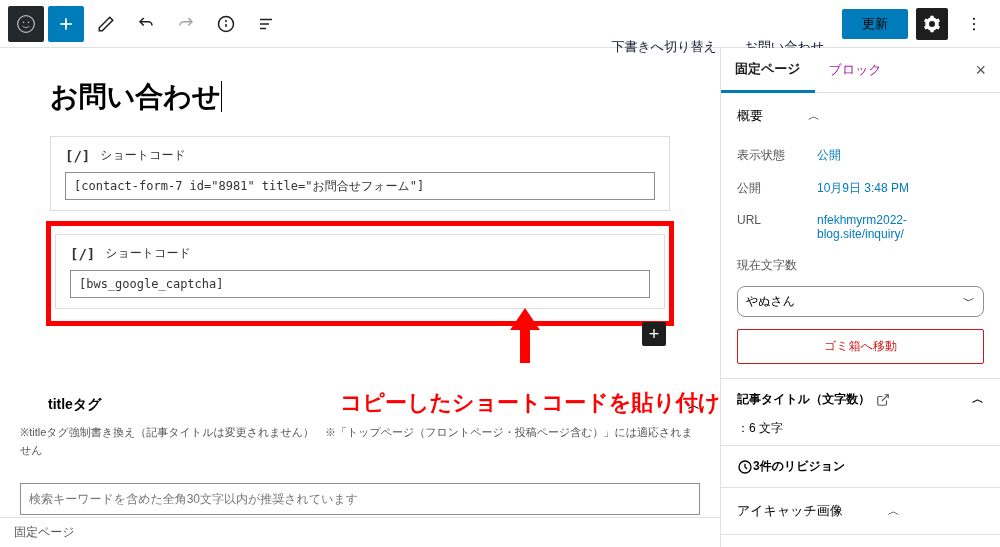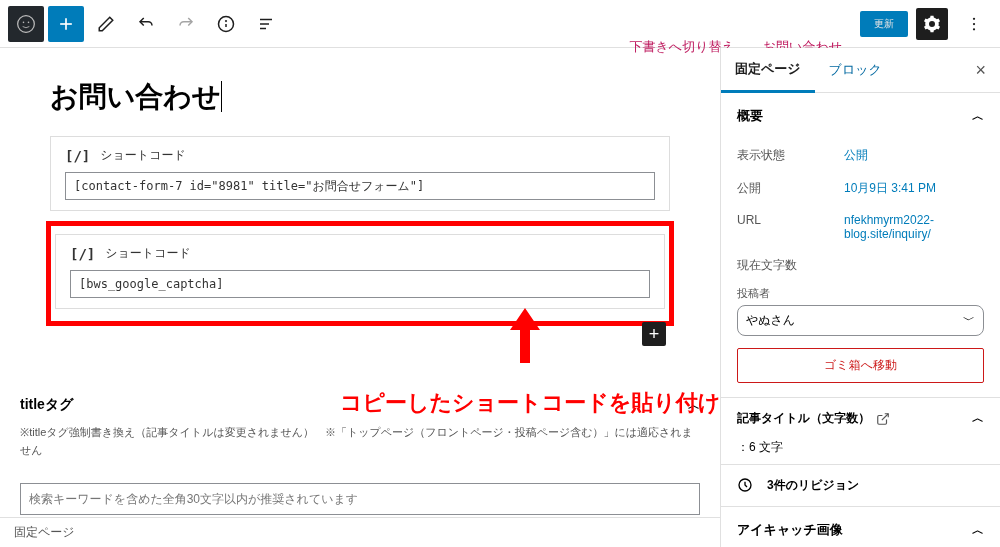--- a/index.html
+++ b/index.html
@@ -3,50 +3,50 @@
 <meta charset="utf-8">
 <style>
 * { margin: 0; padding: 0; box-sizing: border-box; font-family: -apple-system, BlinkMacSystemFont, "Segoe UI", "Hiragino Sans", sans-serif; }
 body { background: #fff; width: 1000px; height: 547px; overflow: hidden; position: relative; }
 .topbar { height: 48px; border-bottom: 1px solid #e0e0e0; display: flex; align-items: center; padding: 0 8px; justify-content: space-between; }
 .topbar-left { display: flex; align-items: center; gap: 4px; }
 .logo { width: 36px; height: 36px; background: #23282d; border-radius: 2px; display: flex; align-items: center; justify-content: center; color: #bbb; font-size: 18px; }
 .icon-btn { width: 36px; height: 36px; display: flex; align-items: center; justify-content: center; cursor: pointer; color: #1e1e1e; border-radius: 2px; }
 .icon-btn.primary { background: #007cba; color: #fff; }
 .topbar-right { display: flex; align-items: center; gap: 8px; }
-.link-btn { color: #be185d; font-size: 13px; cursor: pointer; padding: 6px 10px; margin-top: 46px; }
-.btn-update { background: #007cba; color: #e5e5e5; padding: 6px 14px; font-size: 10px; border-radius: 2px; cursor: pointer; }
+.link-btn { color: #0f172a; font-size: 13px; cursor: pointer; padding: 6px 10px; margin-top: 46px; }
+.btn-update { background: #007cba; color: #000000; padding: 6px 20px; font-size: 13px; border-radius: 2px; cursor: pointer; }
 .btn-gear { width: 32px; height: 32px; background: #1e1e1e; color: #fff; display: flex; align-items: center; justify-content: center; border-radius: 2px; cursor: pointer; }
 .body-row { display: flex; height: calc(100% - 48px); }
 .editor { flex: 1; overflow-y: auto; padding: 0 20px; position: relative; }
 .page-title { font-size: 28px; font-weight: 700; margin: 30px 30px 20px; }
 .cursor { display: inline-block; width: 0; height: 1.1em; border-left: 1.5px solid #000; vertical-align: text-bottom; }
 .block { border: 1px solid #ddd; background: #fff; padding: 10px 14px; margin: 10px 30px; }
 .block-header { display: flex; align-items: center; gap: 10px; font-size: 12px; color: #333; margin-bottom: 8px; }
 .block-header .sc-icon { font-family: monospace; font-size: 14px; font-weight: 700; }
 .block-input { width: 100%; border: 1px solid #8c8f94; padding: 6px 8px; font-size: 12px; font-family: monospace; color: #333; background: #fff; outline: none; }
 .highlight-frame { border: 5px solid #ff0000; padding: 4px 0; margin: 4px 26px 0; }
 .highlight-frame .block { margin: 4px 4px 8px; }
 .add-block-btn { position: absolute; right: 54px; top: 274px; width: 24px; height: 24px; background: #1e1e1e; color: #fff; display: flex; align-items: center; justify-content: center; font-size: 18px; border-radius: 2px; cursor: pointer; }
 .annotation { position: absolute; left: 340px; top: 310px; pointer-events: none; }
 .annotation-text { color: #ff0000; font-size: 22px; font-weight: 700; white-space: nowrap; }
 .arrow-svg { position: absolute; left: 160px; top: -50px; }
 .panel { margin: 20px 0 10px; }
-.panel-head { display: flex; justify-content: space-between; align-items: center; padding: 10px 0; font-size: 14px; font-weight: 600; cursor: pointer; }
+.panel-head { display: flex; justify-content: space-between; align-items: center; padding: 10px 0; font-size: 14px; font-weight: 600; cursor: pointer; margin-left: 28px; }
 .panel-desc { font-size: 11px; color: #555; margin-bottom: 24px; line-height: 1.6; }
 .panel-input { width: 100%; border: 1px solid #8c8f94; padding: 8px; font-size: 12px; color: #15803d; }
 .panel-sub { font-size: 11px; color: #888; margin-top: 6px; font-weight: bold; }
 .sidebar { width: 280px; background: #fff; border-left: 1px solid #e0e0e0; overflow-y: auto; font-size: 13px; }
 .tabs { display: flex; border-bottom: 1px solid #e0e0e0; align-items: center; }
-.tab { padding: 12px 14px; font-size: 13px; cursor: pointer; color: #0369a1; }
+.tab { padding: 12px 14px; font-size: 13px; cursor: pointer; color: #a21caf; }
 .tab.active { color: #1e1e1e; font-weight: 600; border-bottom: 3px solid #007cba; margin-bottom: -1px; }
 .tab-close { margin-left: auto; padding: 0 14px; font-size: 18px; cursor: pointer; color: #555; }
 .side-section { border-bottom: 1px solid #e0e0e0; }
-.side-head { padding: 14px 16px; display: flex; justify-content: space-between; align-items: center; font-weight: 700; cursor: pointer; gap: 45px; }
-.side-row { display: flex; padding: 8px 16px; font-size: 12px; gap: 27px; }
+.side-head { padding: 14px 16px; display: flex; justify-content: flex-start; align-items: center; font-weight: 400; cursor: pointer; gap: 45px; }
+.side-row { display: flex; padding: 8px 16px; font-size: 12px; }
 .side-label { width: 80px; color: #555; }
 .side-value { color: #007cba; cursor: pointer; flex: 1; }
 .side-select { margin: 4px 16px 12px; width: calc(100% - 32px); border: 1px solid #8c8f94; padding: 6px 8px; font-size: 12px; background: #fff; border-radius: 8px; display: flex; justify-content: space-between; align-items: center; cursor: pointer; }
 .trash-btn { margin: 8px 16px 14px; width: calc(100% - 32px); border: 1px solid #cc1818; color: #cc1818; padding: 8px; text-align: center; font-size: 12px; border-radius: 2px; cursor: pointer; }
 .side-icon-row { padding: 12px 16px; display: flex; justify-content: space-between; align-items: center; font-size: 12px; cursor: pointer; font-weight: 600; }
 .small-label { padding: 4px 16px 0; font-size: 11px; color: #555; }
 .footer-bar { position: absolute; bottom: 0; left: 0; right: 280px; background: #fff; border-top: 1px solid #e0e0e0; padding: 6px 14px; font-size: 12px; color: #555; }
 .chev { font-size: 12px; }
 </style>
 </head>
@@ -182,30 +182,29 @@
       <div class="side-head">
         <span>概要</span>
         <span class="chev">︿</span>
       </div>
       <div class="side-row">
         <span class="side-label">表示状態</span>
         <span class="side-value">公開</span>
       </div>
       <div class="side-row">
         <span class="side-label">公開</span>
-        <span class="side-value">10月9日 3:41 PM</span>
+        <span class="side-value">10月9日 3:48 PM</span>
       </div>
       <div class="side-row">
         <span class="side-label">URL</span>
         <span class="side-value">nfekhmyrm2022-blog.site/inquiry/</span>
       </div>
       <div class="side-row">
         <span class="side-label">現在文字数</span>
       </div>
-      <div class="small-label">投稿者</div>
       <div class="side-select">
         <span>やぬさん</span>
         <span class="chev">﹀</span>
       </div>
       <div class="trash-btn">ゴミ箱へ移動</div>
     </div>
 
     <div class="side-section">
       <div class="side-icon-row">
         <span style="display:flex;align-items:center;gap:6px">
@@ -218,21 +217,21 @@
         </span>
         <span class="chev">︿</span>
       </div>
       <div class="side-row" style="padding-top:0">
         <span>：6 文字</span>
       </div>
     </div>
 
     <div class="side-section">
       <div class="side-icon-row">
-        <span style="display:flex;gap:14px">
+        <span style="display:flex;align-items:center;gap:0">
           <svg width="16" height="16" viewBox="0 0 24 24" fill="none" stroke="currentColor" stroke-width="2">
               <path d="M3 12a9 9 0 109-9 9 9 0 00-9 9z"></path>
               <polyline points="12 7 12 12 15 15"></polyline>
             </svg>
           <span>3件のリビジョン</span>
         </span>
       </div>
     </div>
 
     <div class="side-section">

